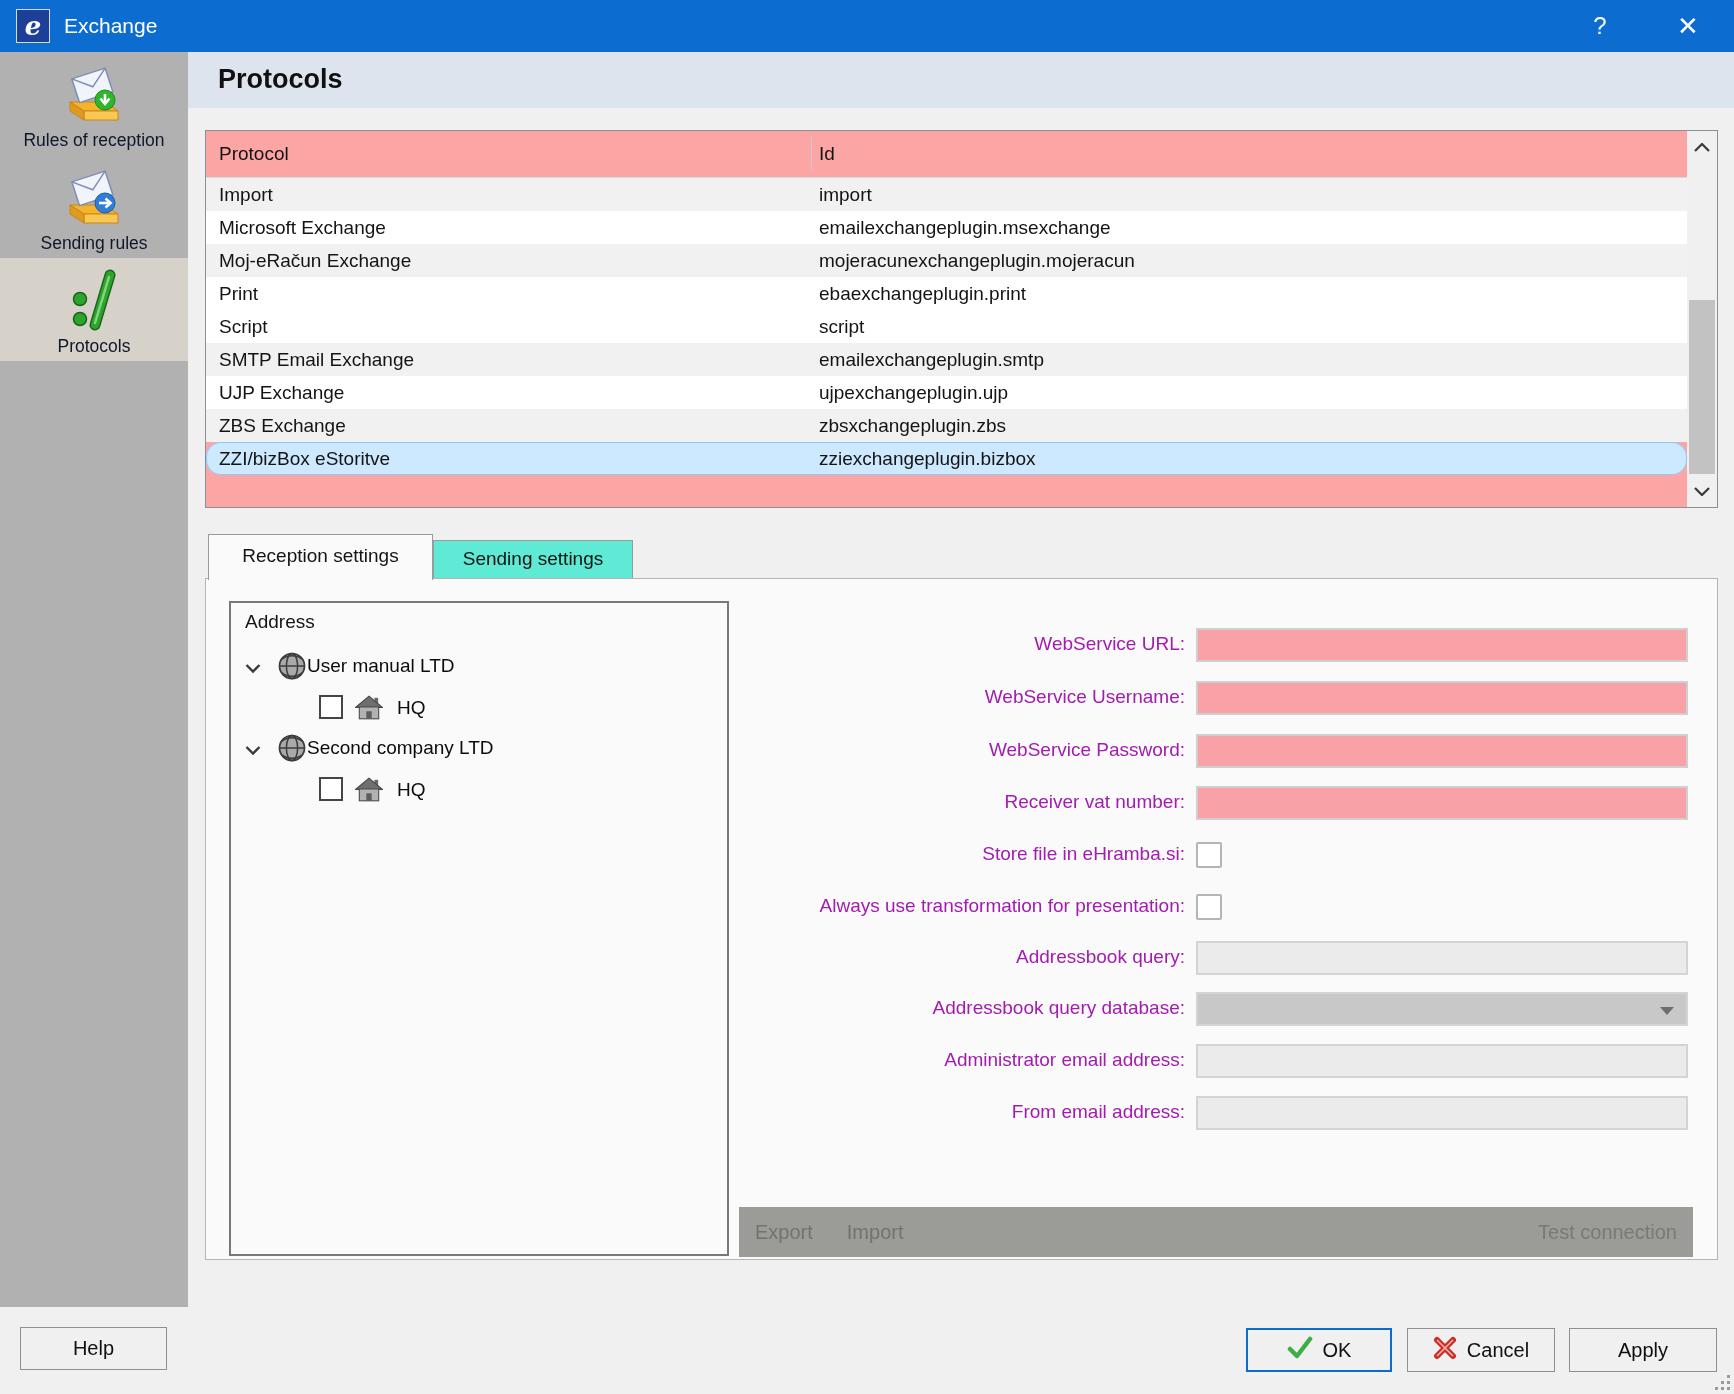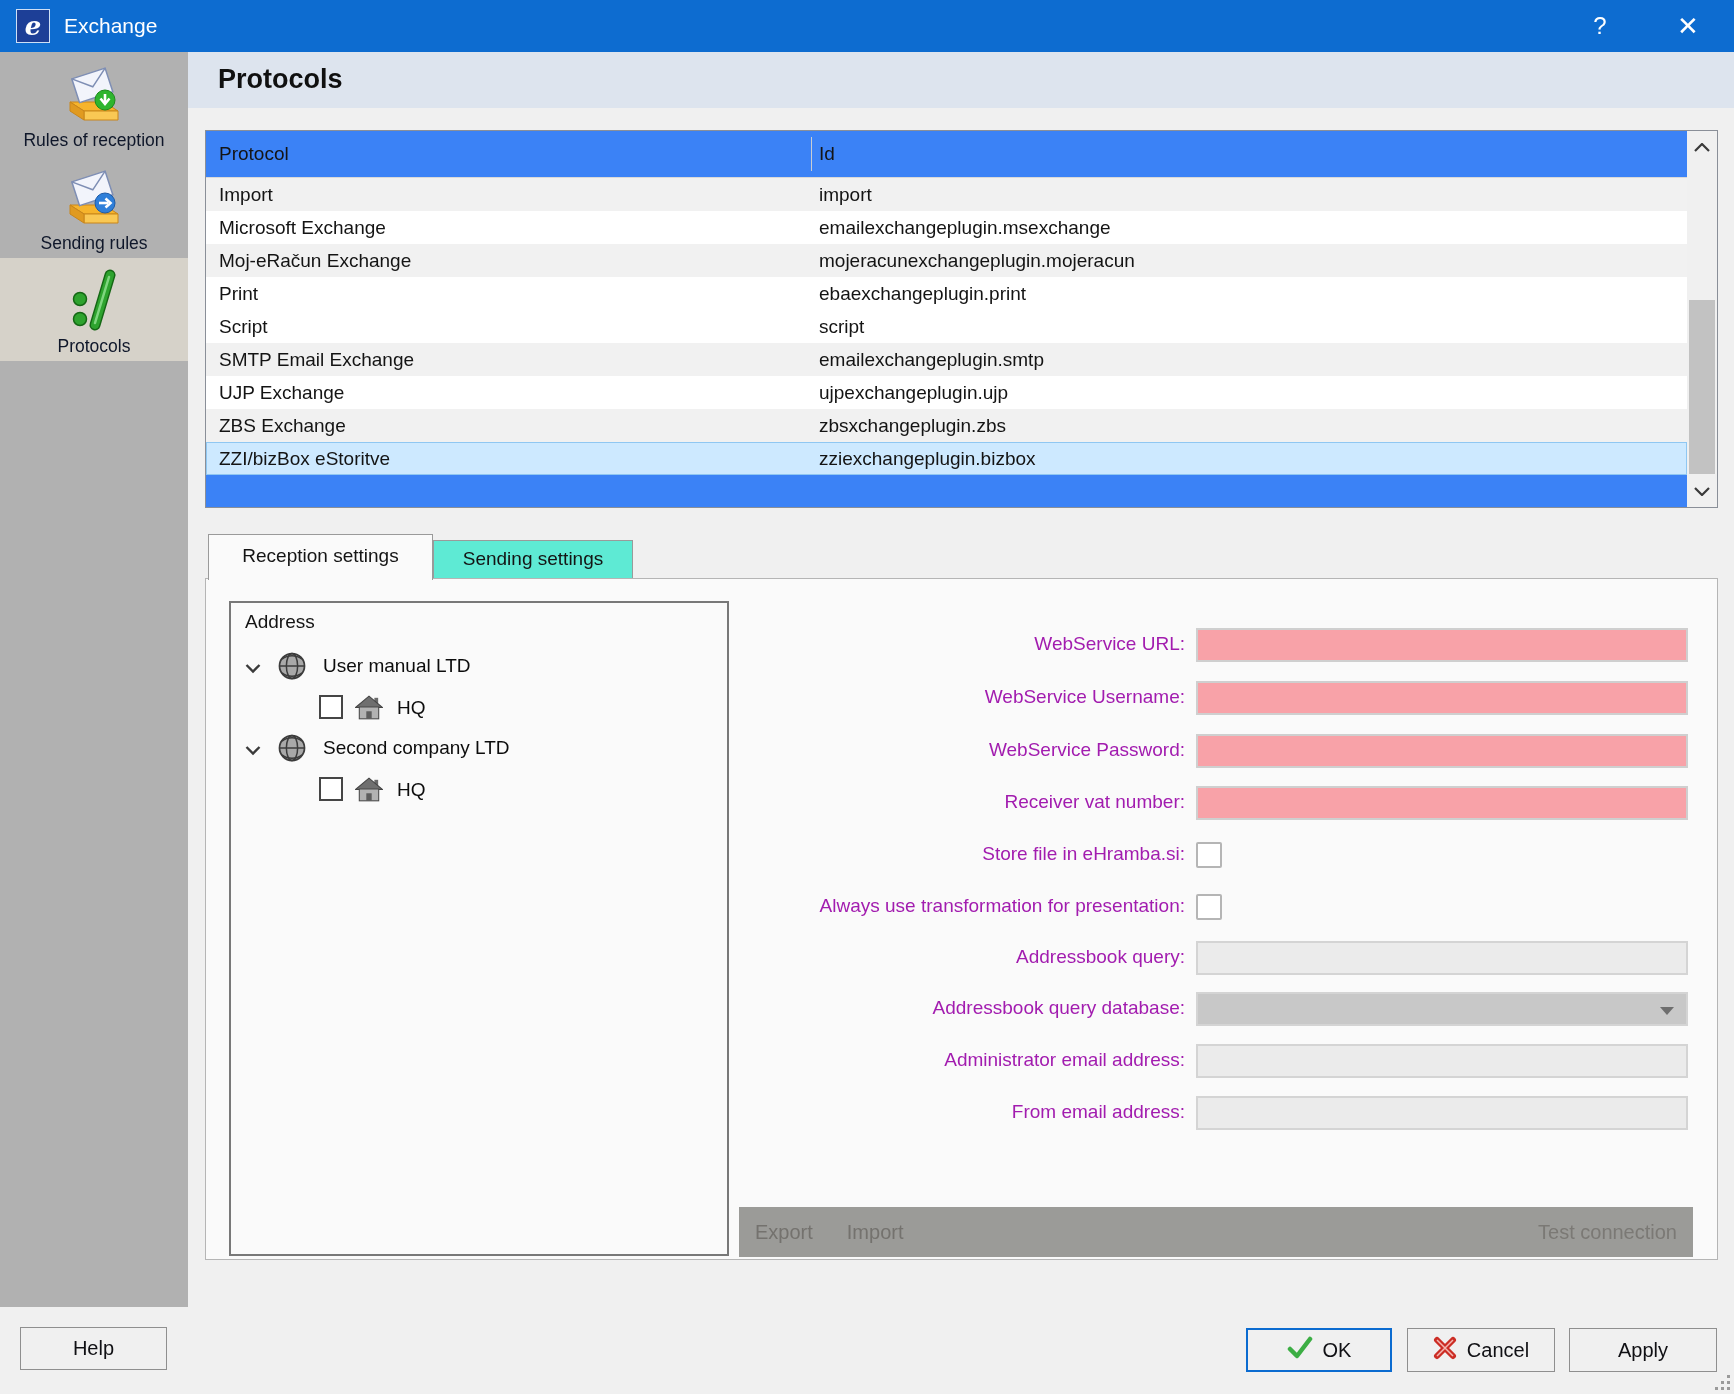--- a/index.html
+++ b/index.html
@@ -25,29 +25,29 @@
   .sidebar{position:absolute;left:0;top:52px;width:188px;height:1255px;background:#b1b1b1;}
   .sb-item{width:188px;padding-top:10px;height:103px;text-align:center;}
   .sb-item.selected{background:#d6d2c9;}
   .sb-icon{height:66px;}
   .sb-icon svg{width:64px;height:64px;}
   .sb-label{font-size:17.5px;color:#0f172a;margin-top:2px;}
   
   .main-header{position:absolute;left:188px;top:52px;width:1546px;height:56px;background:#dde4ee;}
   .page-title{position:absolute;left:30px;top:12px;font-size:27px;font-weight:bold;color:#101010;}
   
-  .ptable{position:absolute;left:205px;top:130px;width:1513px;height:378px;background:#3b82f6;border:1px solid #8a8f98;}
+  .ptable{position:absolute;left:205px;top:130px;width:1513px;height:378px;background:#fca5a5;border:1px solid #8a8f98;}
   .thead{position:relative;height:47px;border-bottom:1px solid #d9d9d9;font-size:19px;}
   .th-protocol{position:absolute;left:13px;top:0;line-height:46px;}
   .th-id{position:absolute;left:613px;top:0;line-height:46px;}
   .th-divider{position:absolute;left:605px;top:6px;width:1px;height:34px;background:#c9cdd2;}
   .tbody{position:absolute;left:0;top:47px;width:1481px;}
   .trow{position:relative;height:33px;font-size:19px;background:#fff;}
   .trow.alt{background:#f1f1f1;}
-  .trow.sel{background:var(--selected-row-blue);box-shadow:inset 0 0 0 1px #8fc7f2;}
+  .trow.sel{background:var(--selected-row-blue);box-shadow:inset 0 0 0 1px #8fc7f2;border-radius:15px;}
   .tc1{position:absolute;left:13px;line-height:33px;}
   .tc2{position:absolute;left:613px;line-height:33px;}
   
   .vscroll{position:absolute;right:0;top:0;width:30px;height:376px;background:#f0f0f0;}
   .sb-btn{position:absolute;left:0;width:30px;height:33px;background:#f0f0f0;text-align:center;}
   .sb-btn svg{margin-top:12px;}
   .sb-btn.up{top:0;}
   .sb-btn.down{bottom:0;}
   .sb-thumb{position:absolute;left:2px;width:26px;top:45%;height:48%;background:#c2c2c2;}
   
@@ -58,21 +58,21 @@
   .panel{position:absolute;left:205px;top:578px;width:1513px;height:682px;background:#fafafa;border:1px solid #b5b5b5;z-index:2;}
   
   .groupbox{position:absolute;left:23px;top:22px;width:500px;height:655px;border:2px solid #787878;}
   .gb-title{position:absolute;left:14px;top:8px;font-size:19px;}
   .tree-row{position:absolute;left:0;width:480px;height:38px;}
   .tr-chevron{position:absolute;left:14px;top:13px;}
   .tr-globe{position:absolute;left:46px;top:4px;}
   .tr-check{position:absolute;left:88px;top:6px;width:24px;height:24px;background:#fff;border:2px solid #454545;}
   .tr-house{position:absolute;left:124px;top:5px;}
   .tr-label{position:absolute;top:0;line-height:38px;font-size:19px;color:#0c0c0c;}
-  .tr-label.company{left:92px;}
+  .tr-label.company{left:76px;}
   .tr-label.site{left:166px;}
   
   .form-layer{position:absolute;left:0;top:0;width:1734px;height:1394px;pointer-events:none;z-index:4;}
   .form-layer *{pointer-events:auto;}
   .flabel{position:absolute;left:680px;width:505px;text-align:right;font-size:19px;color:#a21caf;}
   .ffield{position:absolute;left:1196px;width:492px;height:34px;border:2px solid #cfcfcf;}
   .ffield.required{background:var(--required-pink);}
   .ffield.normal{background:#ebebeb;border-color:#d4d4d4;}
   .ffield.dropdown{background:#c8c8c8;border-color:#d4d4d4;}
   .dd-arrow{position:absolute;right:12px;top:13px;width:0;height:0;border-left:7px solid transparent;

